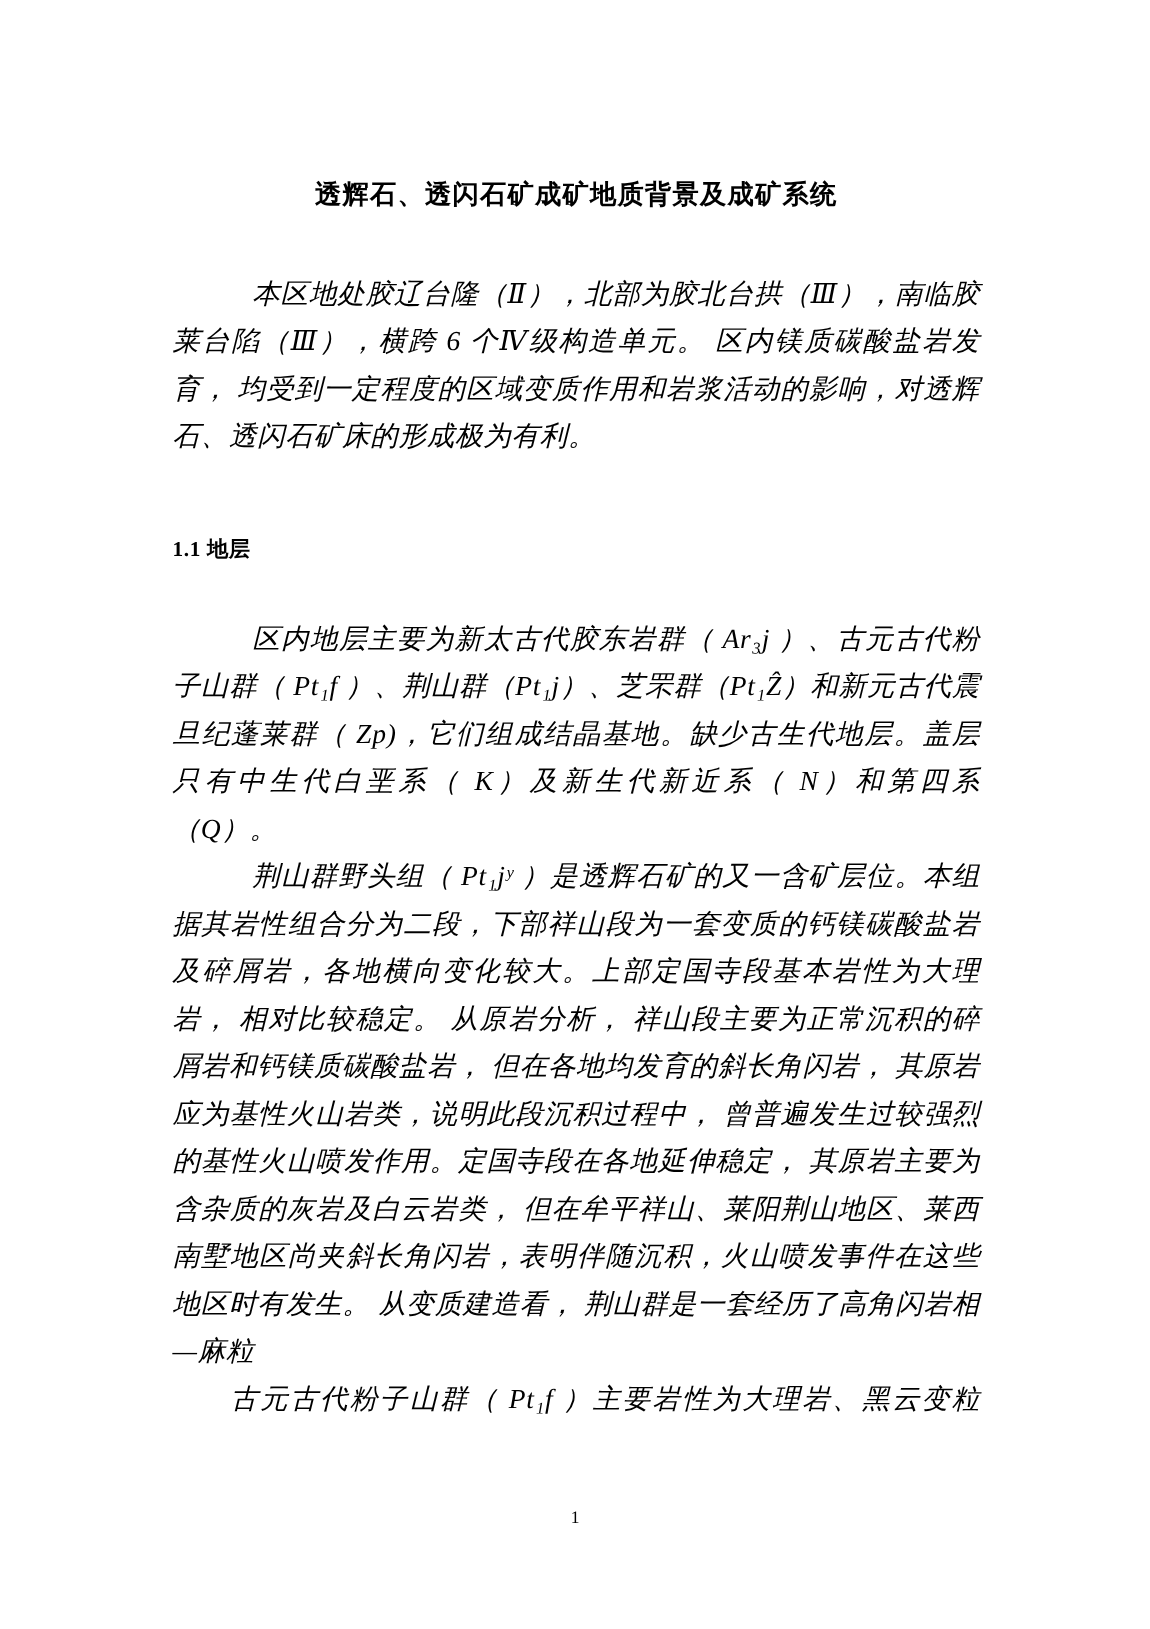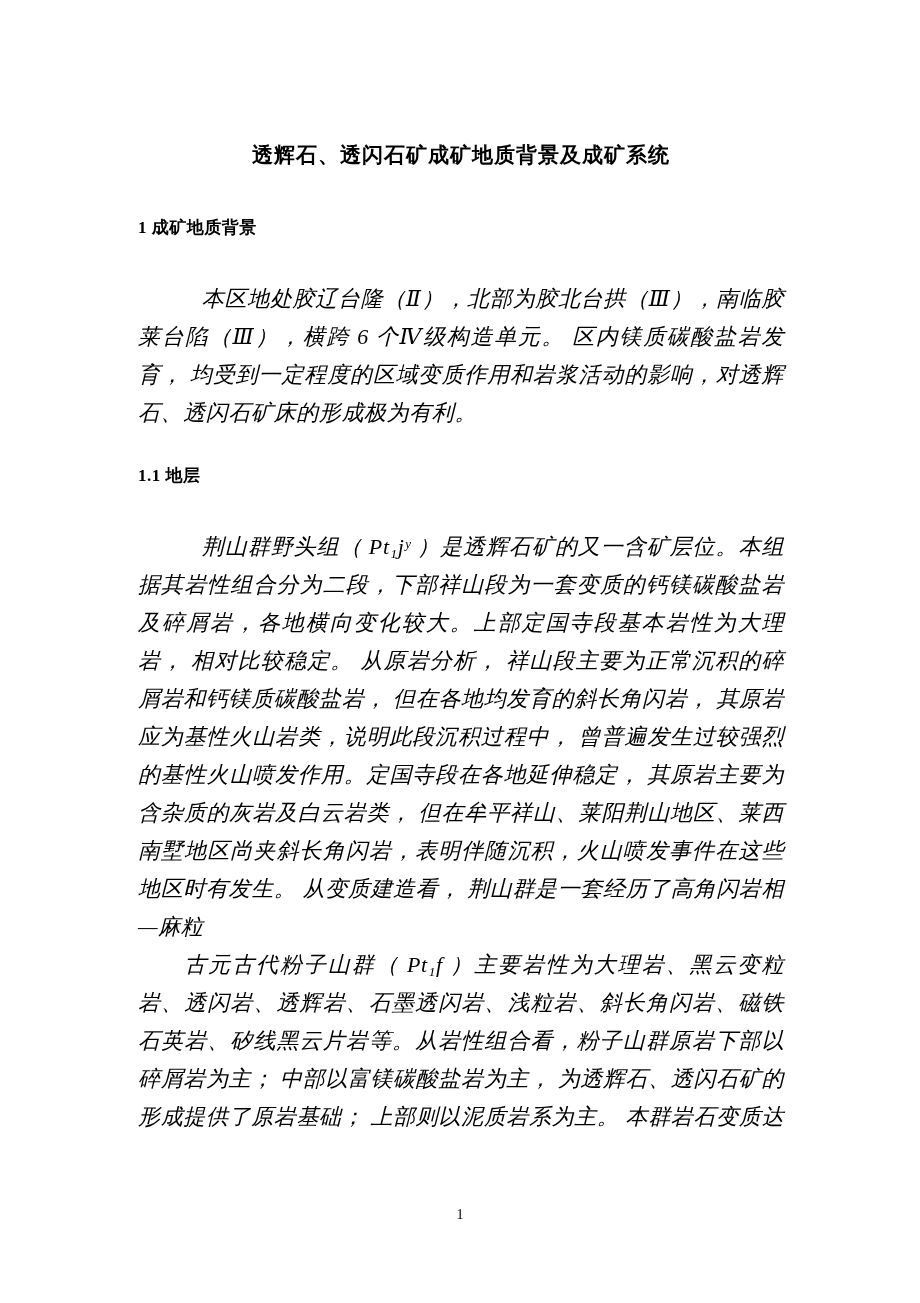--- a/index.html
+++ b/index.html
@@ -31,21 +31,21 @@
     line-height: 30px;
   }
   .sec-heading {
     font-size: 17px;
     font-weight: bold;
     line-height: 24px;
     margin: 0 0 40px 0;
     letter-spacing: 0.5px;
   }
   .sec-heading.later {
-    margin-top: 32px;
+    margin-top: 60px;
   }
   .body-text {
     margin: 0;
     font-size: 22px;
     line-height: 38px;
     letter-spacing: 0.6px;
     text-align: justify;
     text-justify: inter-character;
     font-style: italic;
   }
@@ -61,26 +61,26 @@
     line-height: 20px;
   }
 </style>
 </head>
 <body>
 
 <div class="page">
 
   <h1 class="doc-title">透辉石、透闪石矿成矿地质背景及成矿系统</h1>
 
-  <h2 class="sec-heading">1 成矿地质背景</h2>
 
   <p class="body-text indent-3">本区地处胶辽台隆（Ⅱ），北部为胶北台拱（Ⅲ），南临胶莱台陷（Ⅲ），横跨 6 个Ⅳ级构造单元。 区内镁质碳酸盐岩发育， 均受到一定程度的区域变质作用和岩浆活动的影响，对透辉石、透闪石矿床的形成极为有利。</p>
 
   <h2 class="sec-heading later">1.1 地层</h2>
 
+  <p class="body-text indent-3">区内地层主要为新太古代胶东岩群（ Ar₃j ）、古元古代粉子山群（ Pt₁f ）、荆山群（Pt₁j）、芝罘群（Pt₁Ẑ）和新元古代震旦纪蓬莱群（ Zp)，它们组成结晶基地。缺少古生代地层。盖层只有中生代白垩系（ K）及新生代新近系（ N）和第四系（Q）。</p>
 
 
   <p class="body-text indent-3">荆山群野头组（ Pt₁jʸ ）是透辉石矿的又一含矿层位。本组据其岩性组合分为二段，下部祥山段为一套变质的钙镁碳酸盐岩及碎屑岩，各地横向变化较大。上部定国寺段基本岩性为大理岩， 相对比较稳定。 从原岩分析， 祥山段主要为正常沉积的碎屑岩和钙镁质碳酸盐岩， 但在各地均发育的斜长角闪岩， 其原岩应为基性火山岩类，说明此段沉积过程中， 曾普遍发生过较强烈的基性火山喷发作用。定国寺段在各地延伸稳定， 其原岩主要为含杂质的灰岩及白云岩类， 但在牟平祥山、莱阳荆山地区、莱西南墅地区尚夹斜长角闪岩，表明伴随沉积，火山喷发事件在这些地区时有发生。 从变质建造看， 荆山群是一套经历了高角闪岩相—麻粒</p>
 
   <p class="body-text indent-2">古元古代粉子山群（ Pt₁f ）主要岩性为大理岩、黑云变粒岩、透闪岩、透辉岩、石墨透闪岩、浅粒岩、斜长角闪岩、磁铁石英岩、矽线黑云片岩等。从岩性组合看，粉子山群原岩下部以碎屑岩为主； 中部以富镁碳酸盐岩为主， 为透辉石、透闪石矿的形成提供了原岩基础； 上部则以泥质岩系为主。 本群岩石变质达高绿片岩相—低角闪岩相。 本群经历了比较强烈的多期褶皱变形。 直接覆盖于太古宙岩系之上。</p>
 
 </div>
 
 <div class="page-number">1</div>
 

